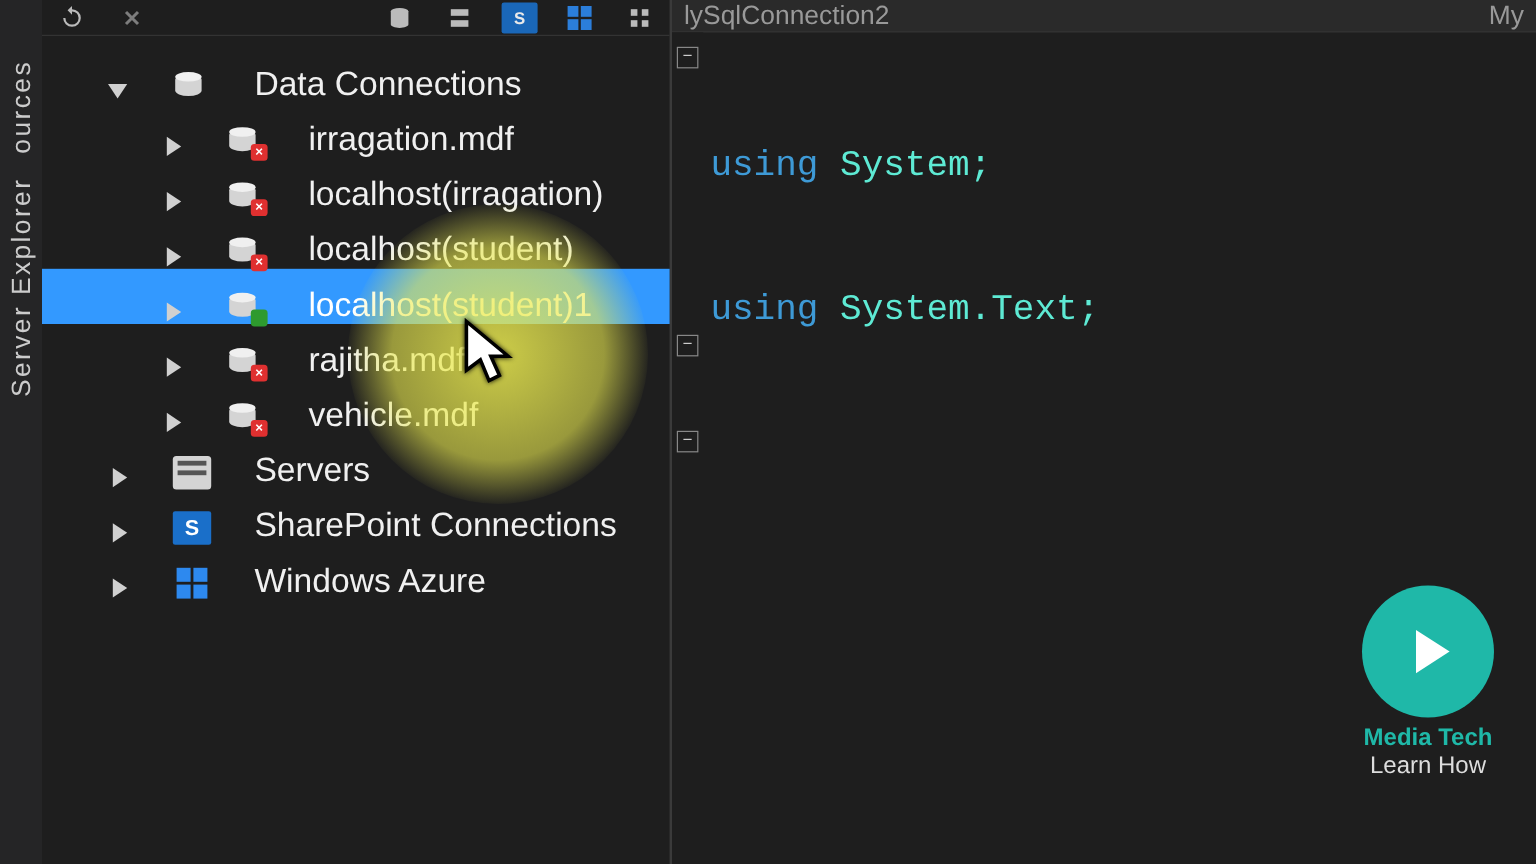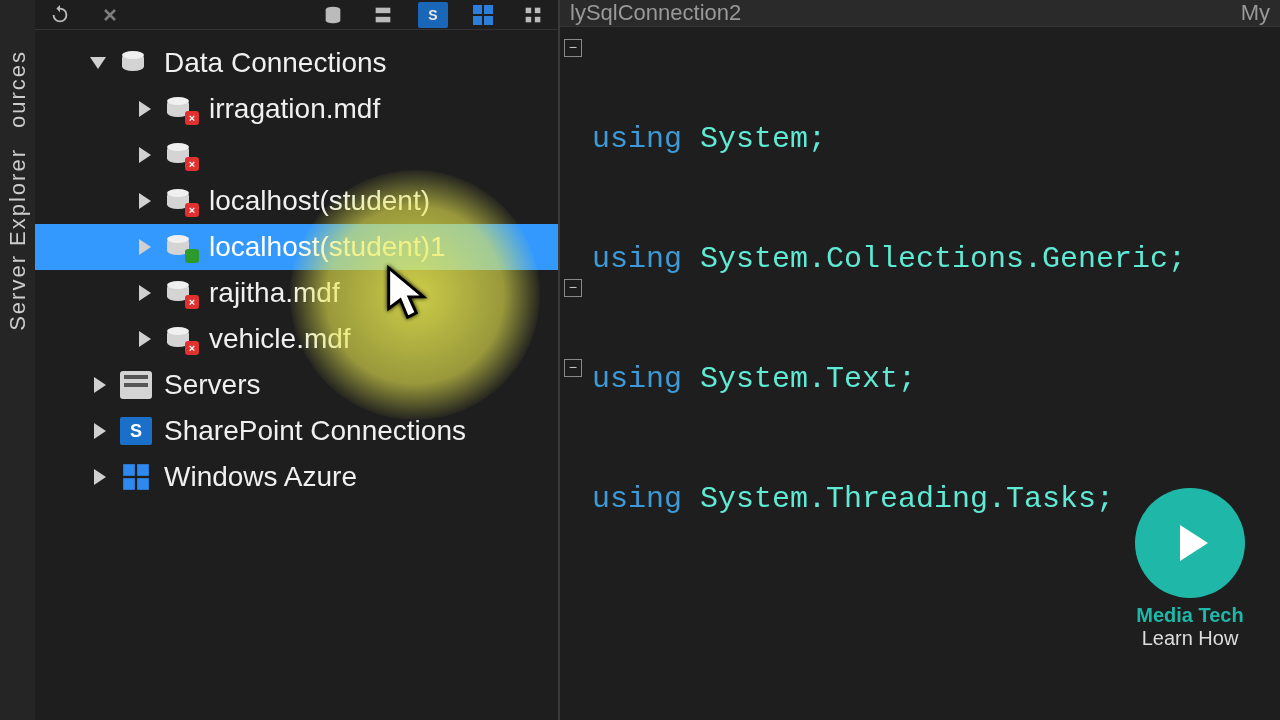--- a/index.html
+++ b/index.html
@@ -47,27 +47,28 @@
   width: 30px;
   height: 26px;
   display: flex;
   align-items: center;
   justify-content: center;
   opacity: 0.9;
 }
 .tree { padding-top: 10px; position: relative; }
 .tree-item {
   display: flex;
-  align-items: center;
+  align-items: flex-end;
   height: 46px;
   padding-left: 8px;
   font-size: 28px;
   color: #f0f0f0;
   white-space: nowrap;
   cursor: default;
+  gap: 24px;
 }
 .tree-item.level-1 { padding-left: 55px; }
 .tree-item.level-2 { padding-left: 100px; }
 .tree-item.selected {
   background: #3399ff;
   color: #ffffff;
 }
 .expander {
   width: 20px;
   height: 20px;
@@ -323,20 +324,21 @@
       <span class="node-icon icon-db">
           <span class="x-badge">×</span>
         </span>
       <span>irragation.mdf</span>
     </div>
     <div class="tree-item level-2">
       <span class="expander collapsed"></span>
       <span class="node-icon icon-db">
           <span class="x-badge">×</span>
         </span>
+      <span>localhost(irragation)</span>
     </div>
     <div class="tree-item level-2">
       <span class="expander collapsed"></span>
       <span class="node-icon icon-db">
           <span class="x-badge">×</span>
         </span>
       <span>localhost(student)</span>
     </div>
     <div class="tree-item level-2 selected">
       <span class="expander collapsed"></span>
@@ -404,23 +406,21 @@
       <div class="fold spacer"></div>
       <div class="fold spacer"></div>
       <div class="fold spacer"></div>
       <div class="fold spacer"></div>
       <div class="fold">−</div>
       <div class="fold spacer"></div>
       <div class="fold">−</div>
     </div>
     <div class="code-lines">
       <div class="line"><span class="kw">using</span><span class="plain"> System;</span></div>
-      <div class="line"><span class="kw">using</span><span class="plain"> System.Collections.Generic;</span></div>
       <div class="line"><span class="kw">using</span><span class="plain"> System.Text;</span></div>
-      <div class="line"><span class="kw">using</span><span class="plain"> System.Threading.Tasks;</span></div>
       <div class="line"></div>
       
       
       
       
       
       
       
       
       

